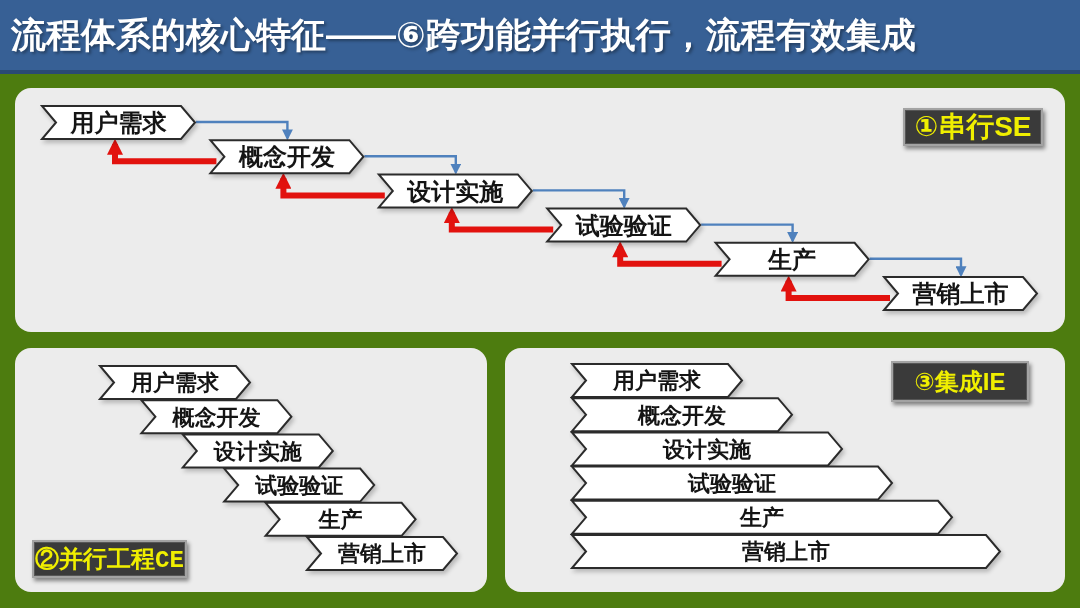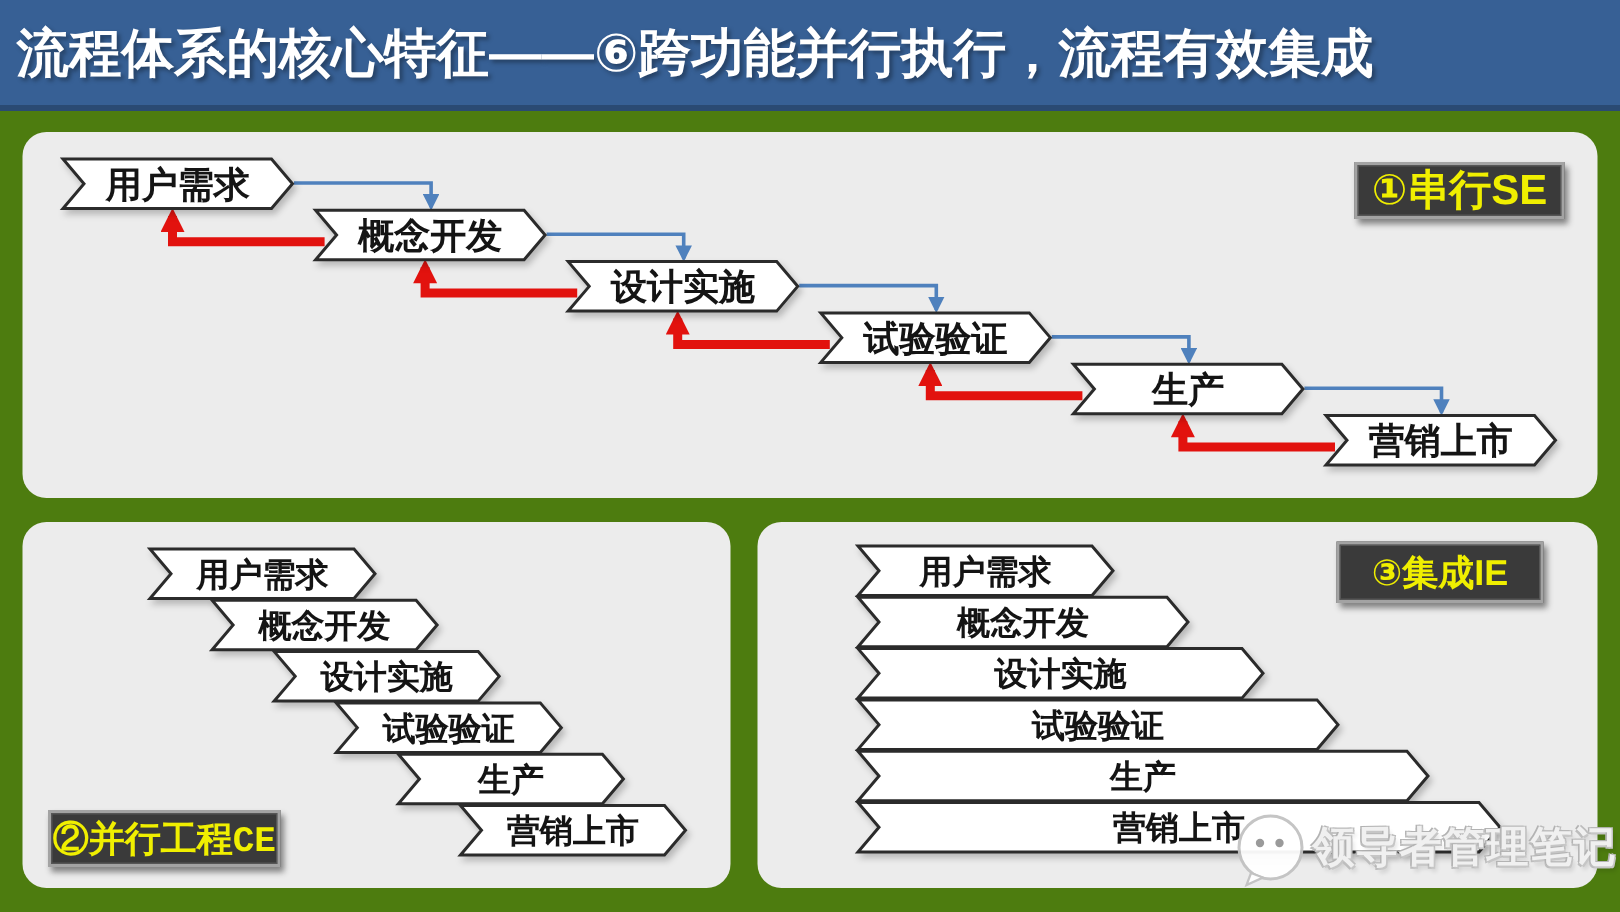--- a/index.html
+++ b/index.html
@@ -123,23 +123,14 @@
         <polygon points="67,118.60000000000001 373,118.60000000000001 387,135.10000000000002 373,151.60000000000002 67,151.60000000000002 81,135.10000000000002" class="chev"></polygon>
         <text x="227" y="143.02" class="chev-label" font-size="22" text-anchor="middle">试验验证</text>
         <polygon points="67,152.8 433,152.8 447,169.3 433,185.8 67,185.8 81,169.3" class="chev"></polygon>
         <text x="257" y="177.22" class="chev-label" font-size="22" text-anchor="middle">生产</text>
         <polygon points="67,187 481,187 495,203.5 481,220 67,220 81,203.5" class="chev"></polygon>
         <text x="281" y="211.42" class="chev-label" font-size="22" text-anchor="middle">营销上市</text>
       </svg>
     <div class="badge" id="badge-integrated">③集成IE</div>
   </section>
 
-  <div class="watermark">
-    <svg width="52" height="54" viewBox="0 0 52 54">
-      <circle cx="27" cy="27" r="21" fill="#ffffff" stroke="#c2c2c2" stroke-width="2" opacity="0.95"></circle>
-      <path d="M14 44 L11 52 L22 47 Z" fill="#ffffff" stroke="#c2c2c2" stroke-width="1.5" opacity="0.95"></path>
-      <circle cx="20" cy="24" r="2.8" fill="#9a9a9a"></circle>
-      <circle cx="33" cy="24" r="2.8" fill="#9a9a9a"></circle>
-    </svg>
-    <span class="wm-text">领导者管理笔记</span>
-  </div>
 
 </div>
 
 </body></html>

